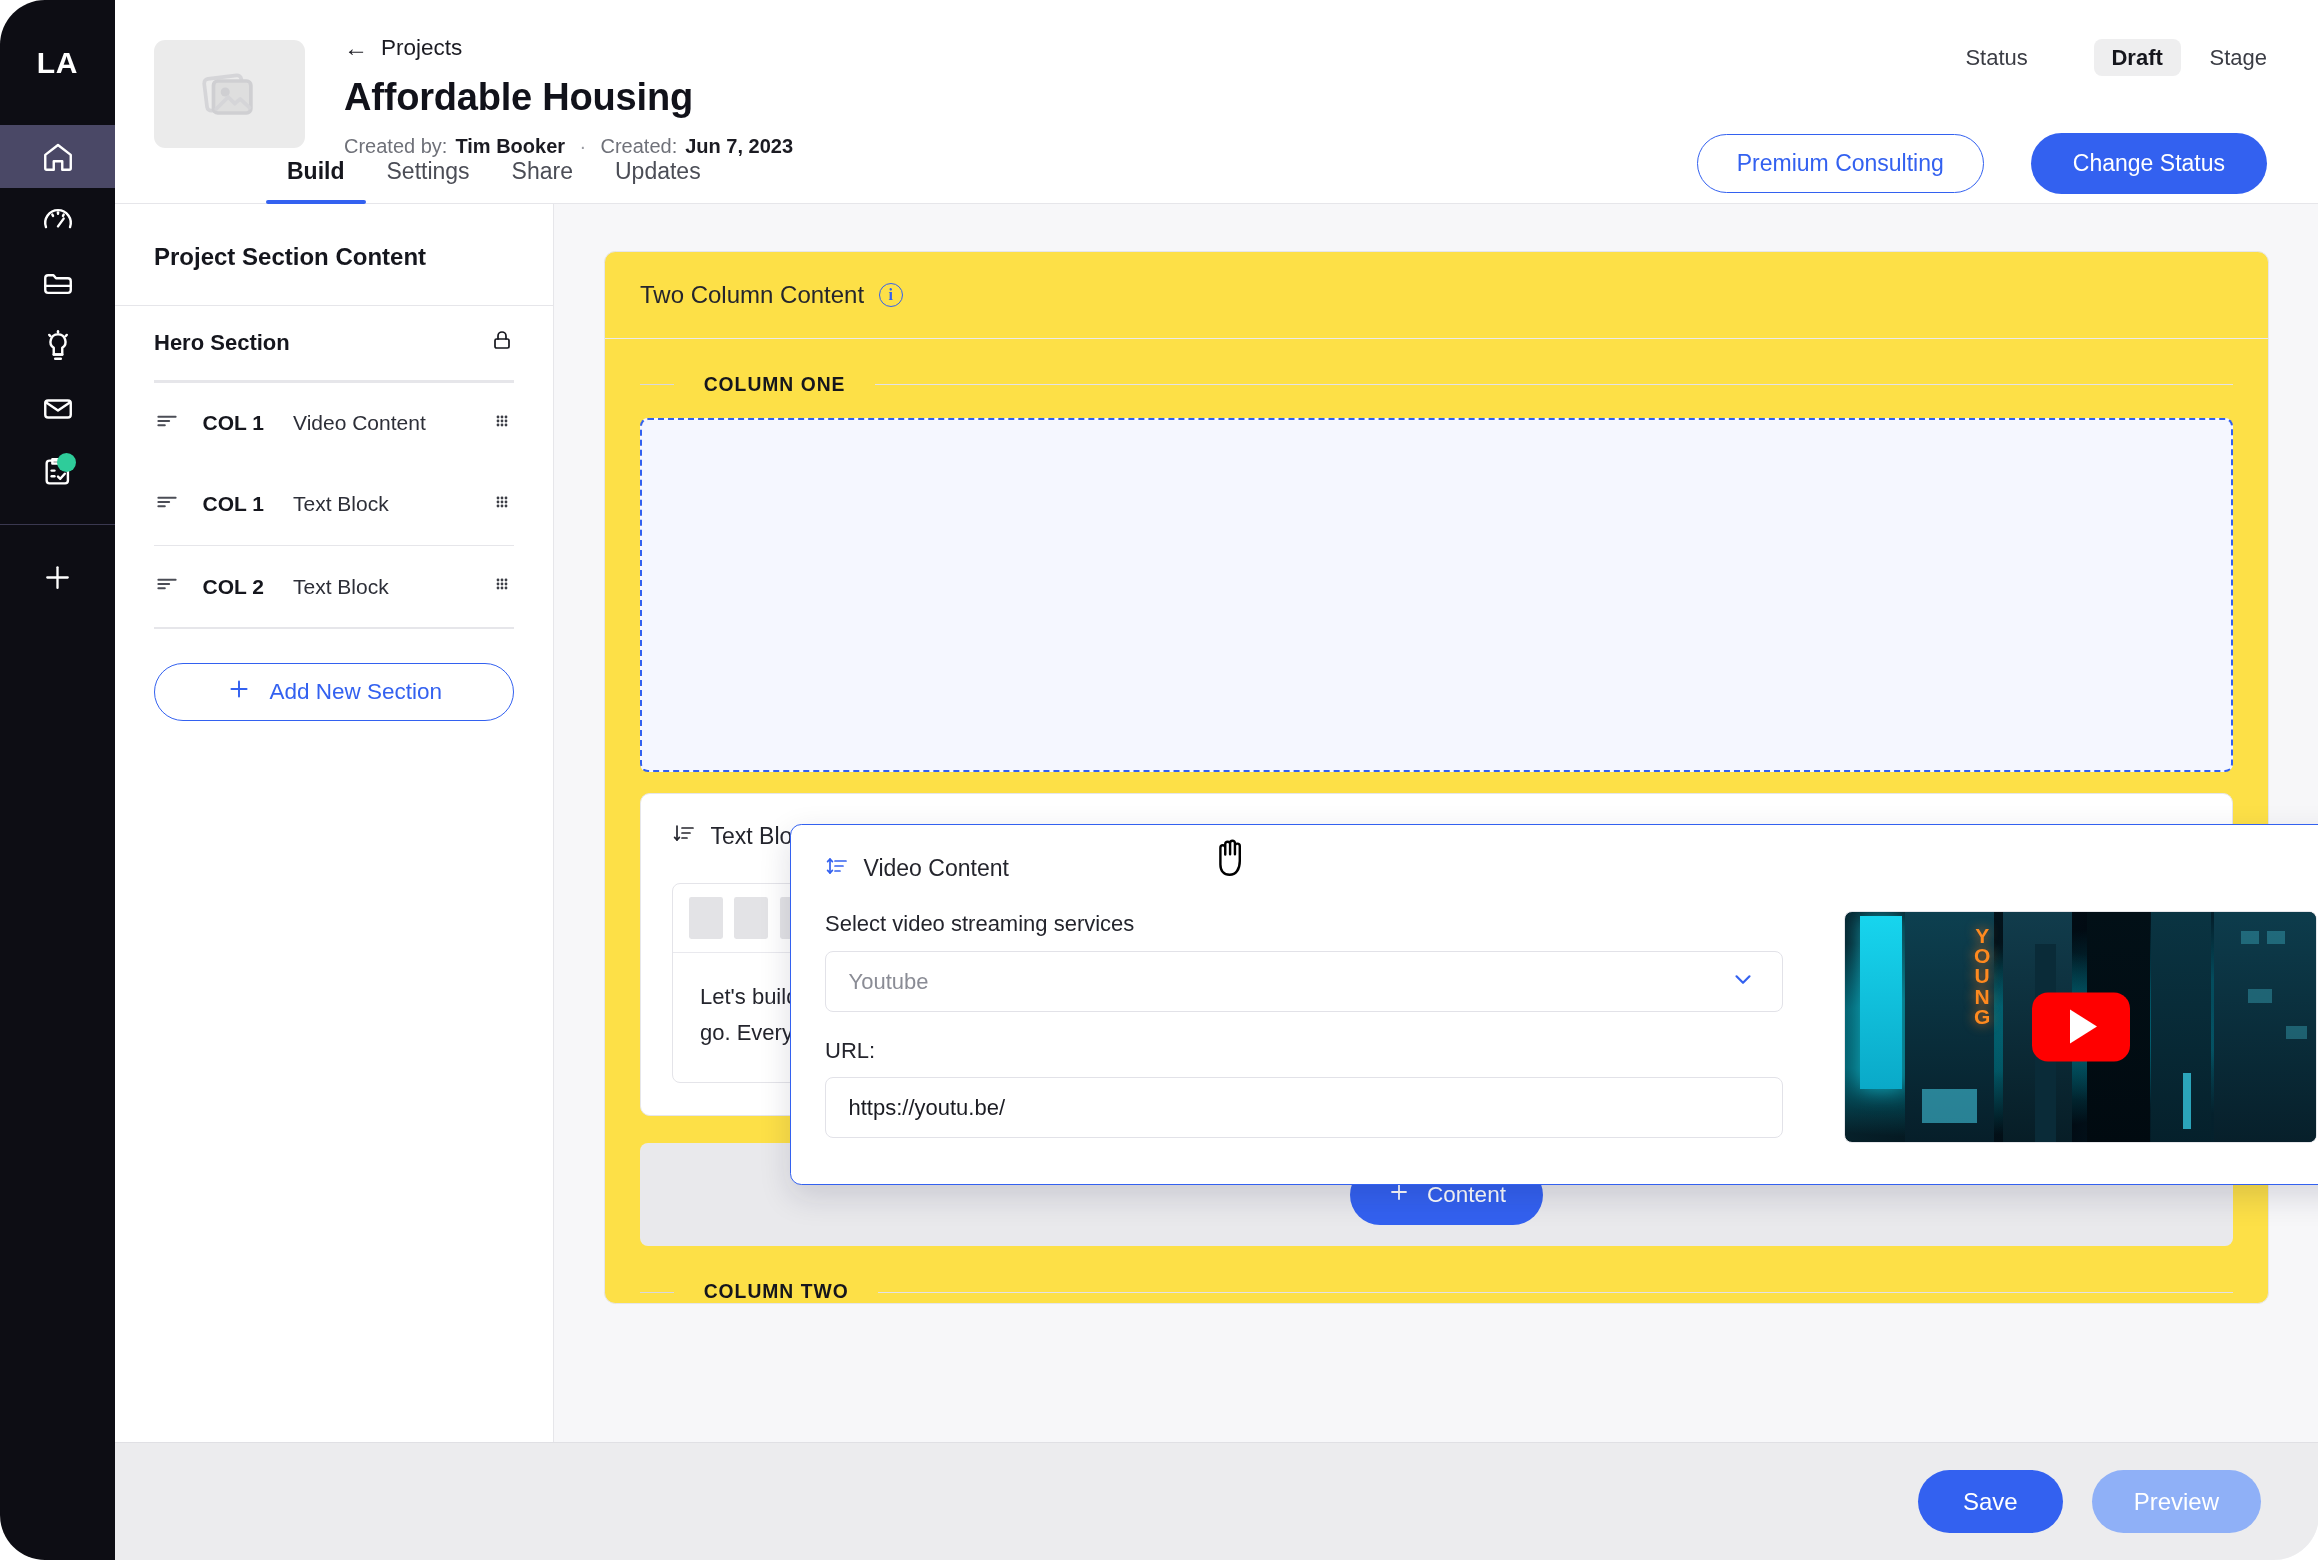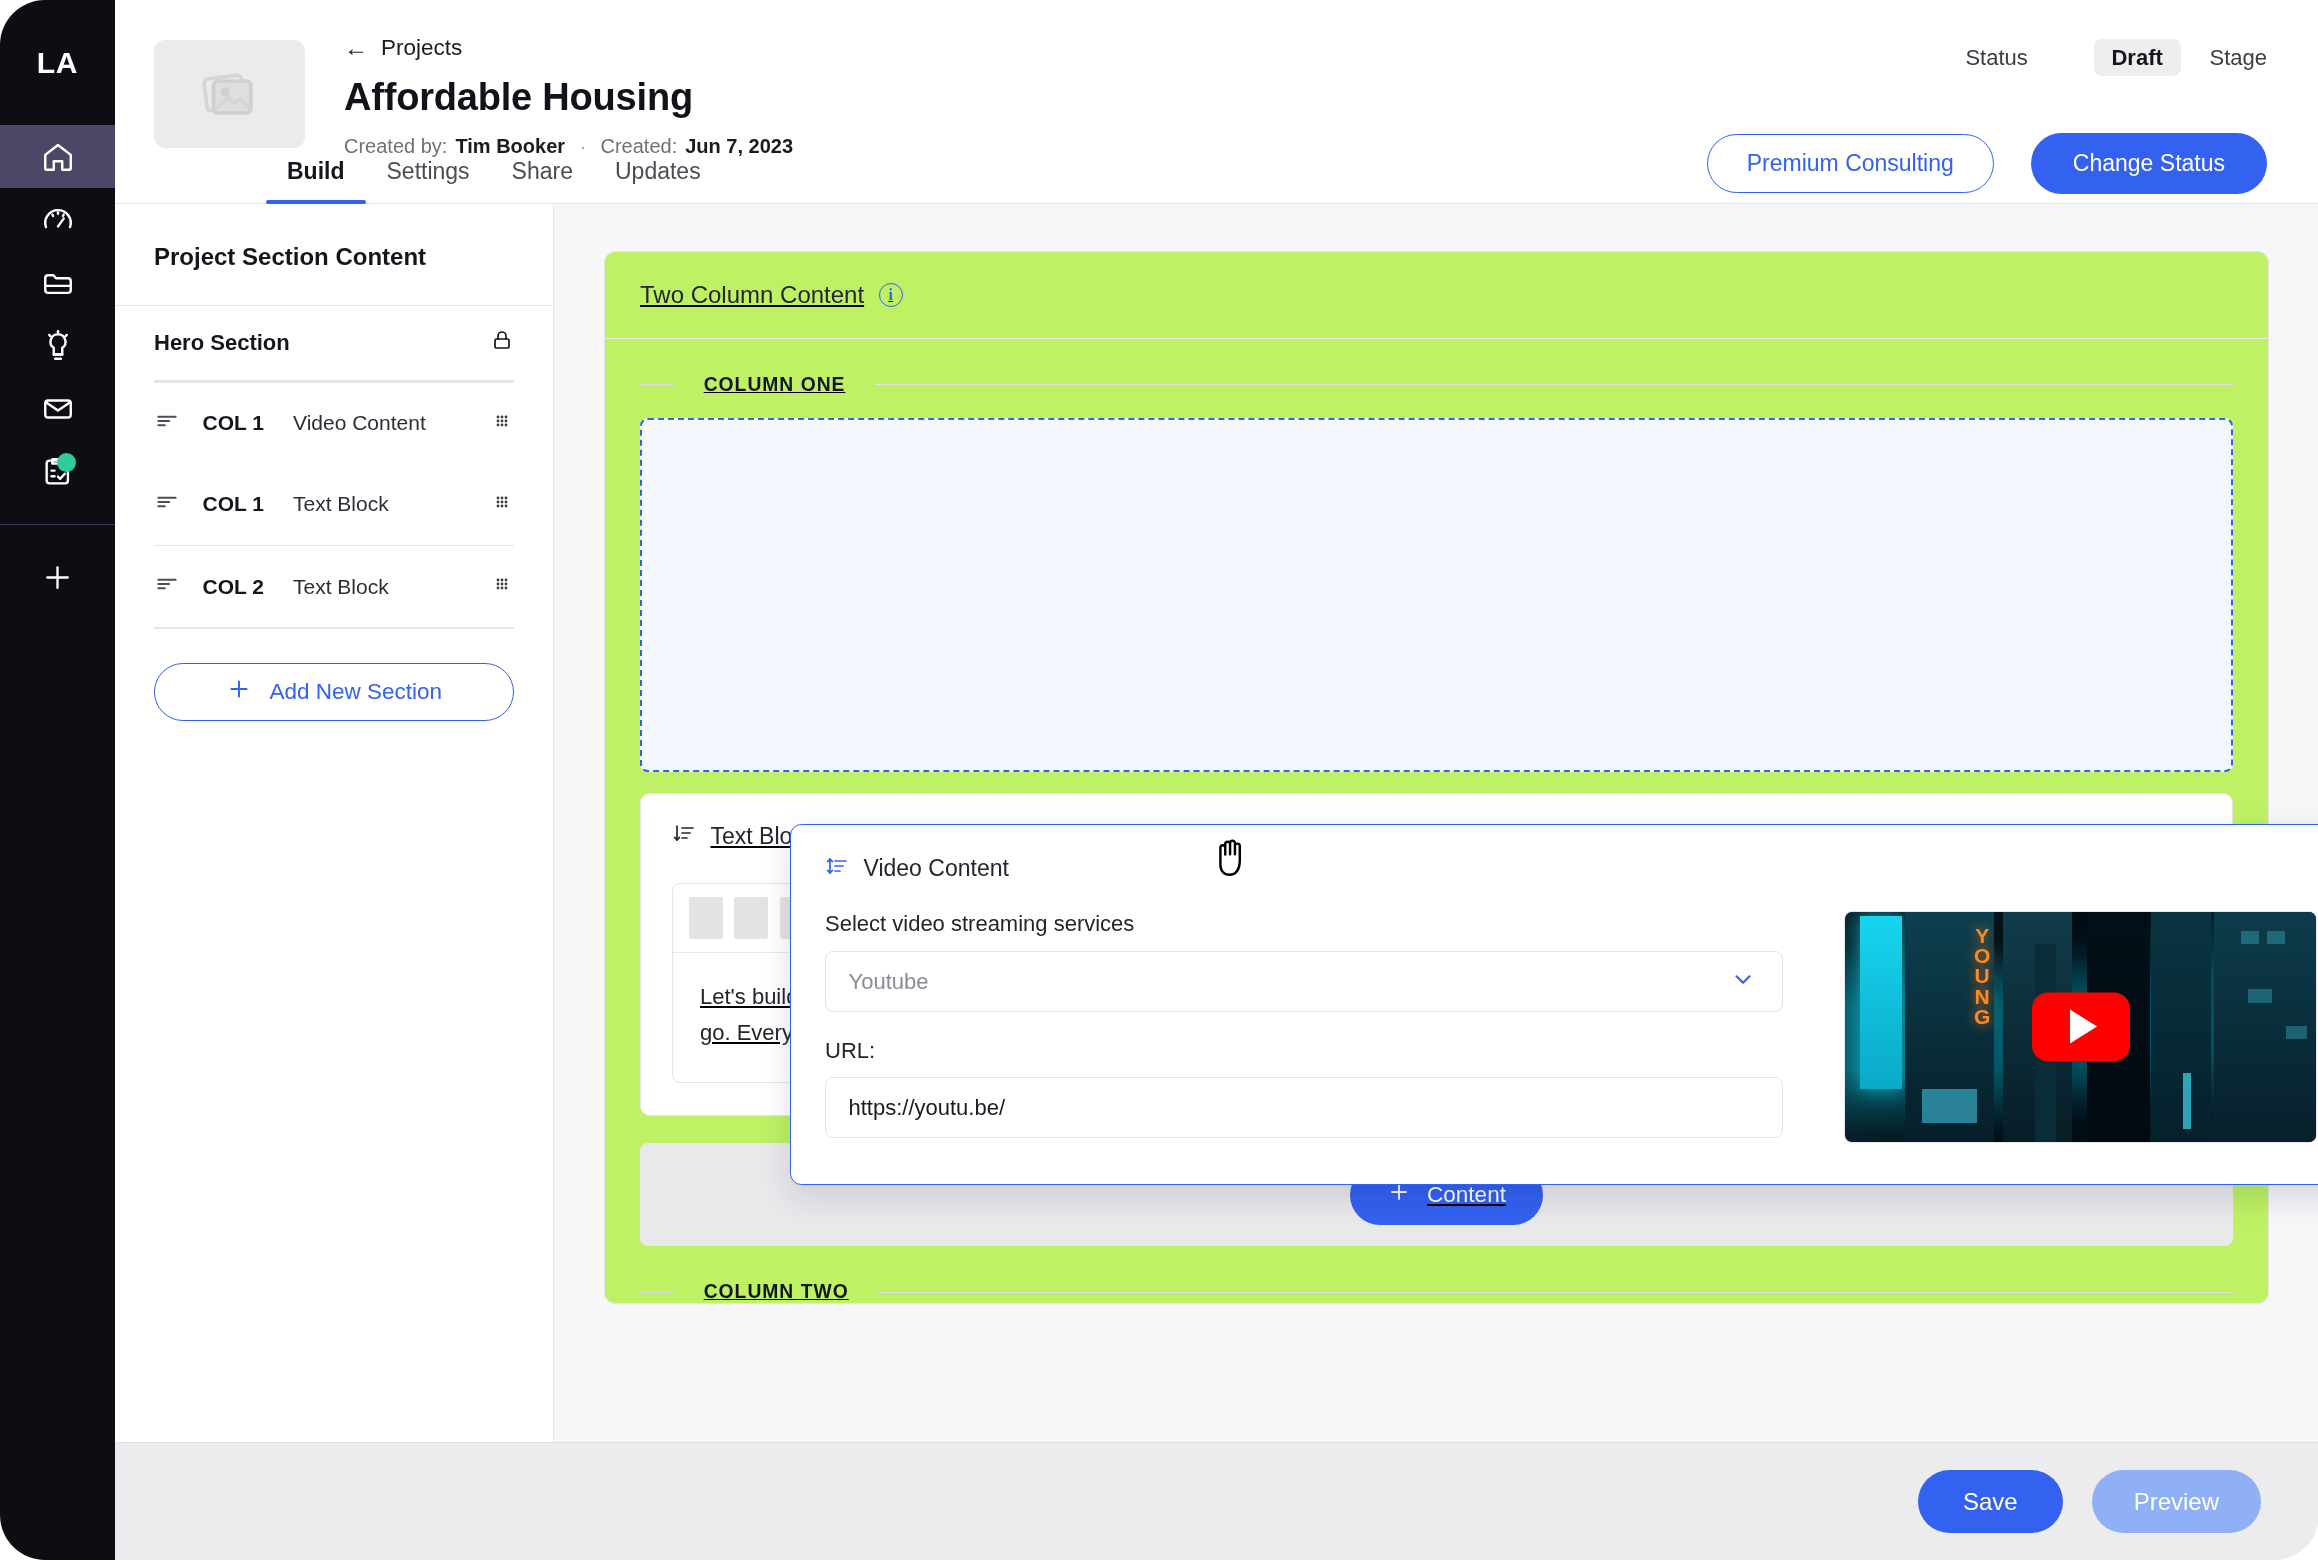--- a/index.html
+++ b/index.html
@@ -91,21 +91,21 @@
     position: absolute; right: 52px; top: 39px;
     display: flex; align-items: center; gap: 29px;
     font-size: 22px; color: #3b3d45;
   }
   .status-badge {
     background: #eeeeef; border-radius: 8px;
     padding: 5.6px 17.7px; font-weight: 700; color: #15161d; margin-left: 37px;
   }
   .hdr-actions {
     position: absolute; right: 52px; top: 133px;
-    display: flex; align-items: center; gap: 37px;
+    display: flex; align-items: center; gap: 47px;
   }
   .btn {
     border-radius: 804px; font-size: 23px;
     display: inline-flex; align-items: center; justify-content: center;
     cursor: pointer; white-space: nowrap;
   }
   .btn-outline {
     border: 1.6px solid #3361f0; color: #3361f0;
     background: #fff; padding: 15.3px 39px;
   }
@@ -164,23 +164,22 @@
     height: 58px; display: flex; align-items: center; justify-content: center;
     gap: 17.7px; cursor: pointer;
   }
 
   
   .canvas {
     flex: 1 1 auto; background: #f7f7f9; padding: 47px 50px 0 50px;
     overflow: hidden; position: relative;
   }
   .card {
-    background: #bef264; border: 1.6px solid #e6e6ea; border-radius: 11.3px;
+    background: #fde047; border: 1.6px solid #e6e6ea; border-radius: 11.3px;
     min-height: 1047px;
-    text-decoration: underline;
   }
   .card-head {
     padding: 29px 35px; border-bottom: 1.6px solid #e9e9ee;
     display: flex; align-items: center; gap: 14.5px;
     font-size: 24px; color: #24252d;
   }
   .info-ico {
     width: 24px; height: 24px; border-radius: 50%;
     border: 1.6px solid #3361f0; color: #3361f0;
     font-size: 16px; font-weight: 700;

